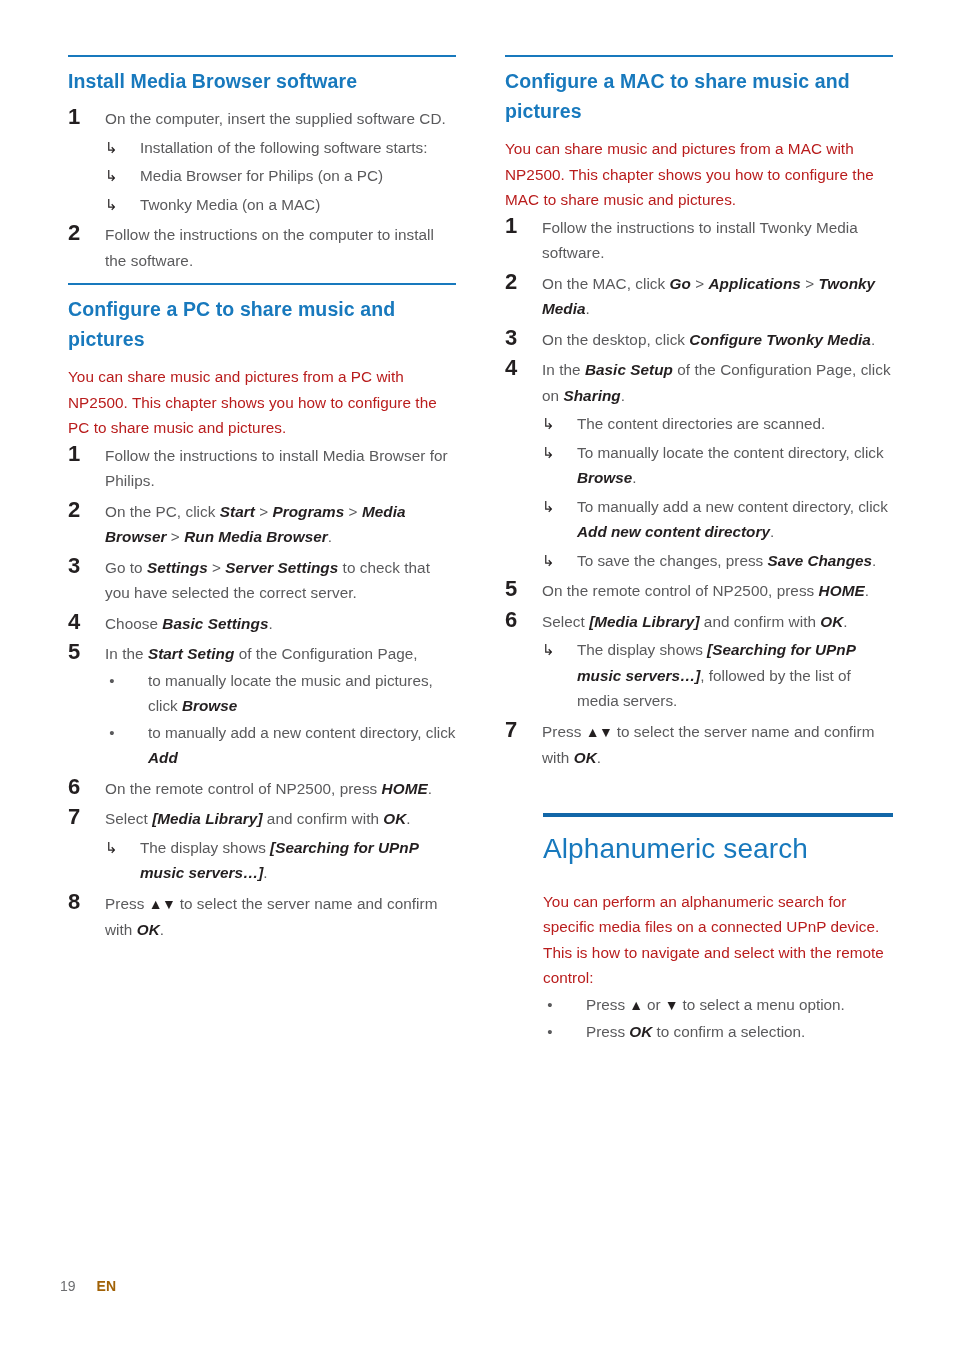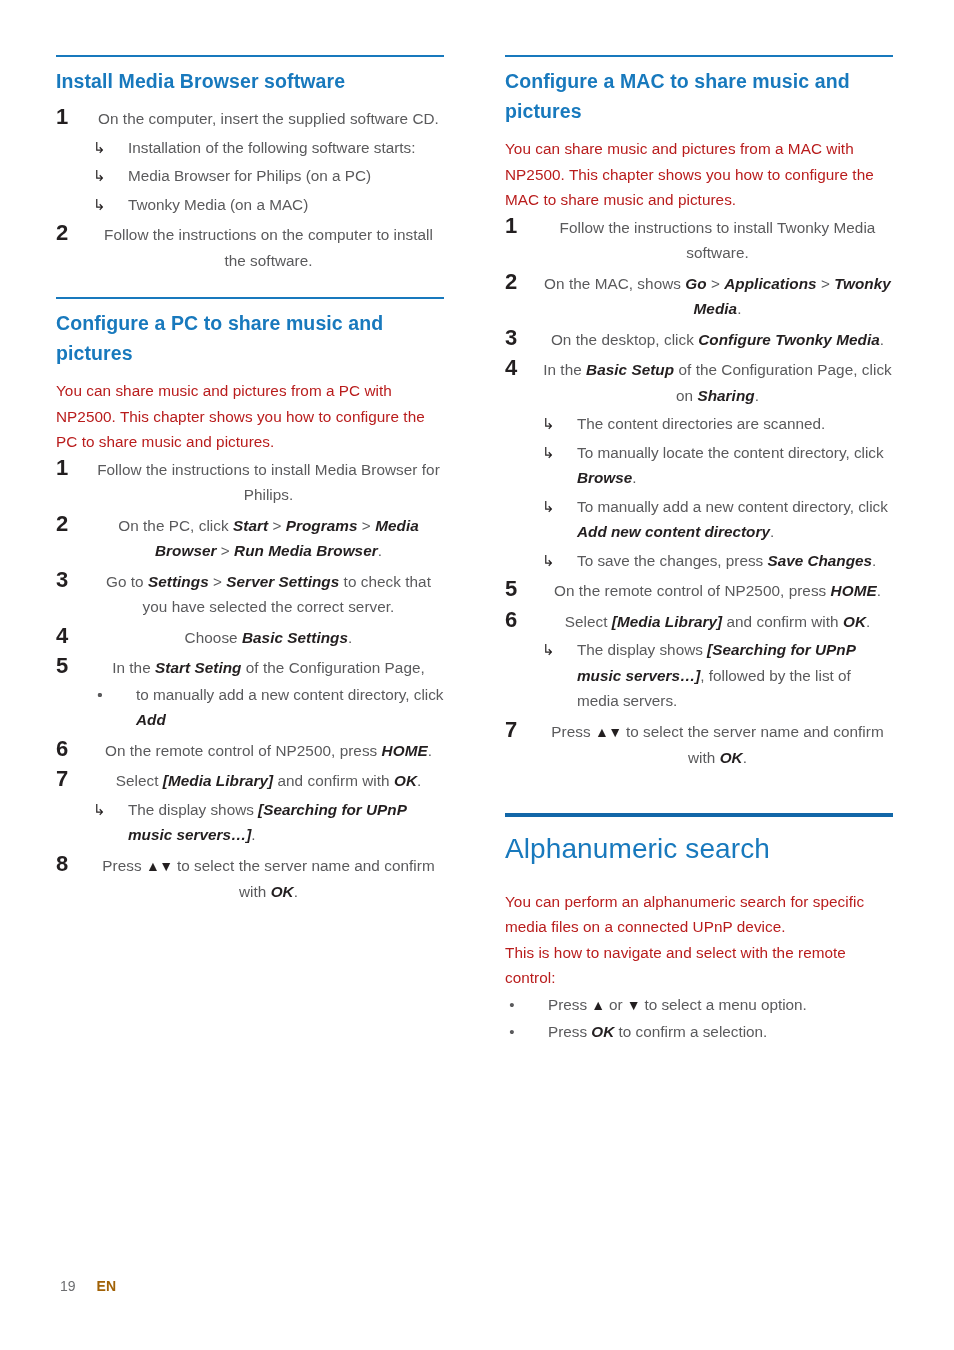--- a/index.html
+++ b/index.html
@@ -16,21 +16,21 @@
   }
   .page {
     position: absolute;
     inset: 0;
   }
   .col {
     position: absolute;
     top: 55px;
     width: 388px;
   }
-  .col-left  { left: 56px; }
+  .col-left  { left: 68px; }
   .col-right { left: 505px; }
 
   
   .rule-section {
     height: 2px;
     background: #1879bd;
     width: 100%;
     margin: 0 0 9px 0;
   }
   .rule-chapter {
@@ -84,21 +84,20 @@
     font-size: 22px;
     line-height: 29px;
     font-weight: bold;
     color: #231f20;
   }
   .step-text {
     font-size: 15.3px;
     line-height: 25.5px;
     color: #5a5a5c;
     letter-spacing: 0.05px;
-    text-align: center;
   }
 
   
   .sub-arrow {
     position: relative;
     padding-left: 35px;
     margin-top: 3px;
     font-size: 15.3px;
     line-height: 25.5px;
     color: #5a5a5c;
@@ -173,21 +172,21 @@
             <div class="sub-arrow"><span class="glyph">↳</span><span><span>Media Browser for Philips (on a PC)</span></span></div>
             <div class="sub-arrow"><span class="glyph">↳</span><span><span>Twonky Media (on a MAC)</span></span></div>
           </div>
           <div class="step">
             <div class="step-num">2</div>
             <div class="step-text"><span>Follow the instructions on the computer to install the software.</span></div>
           </div>
         </div>
     </div>
 
-    <div style="margin-top:24px;">
+    <div style="margin-top:10px;">
       <div class="rule-section"></div>
       <h2 class="section-title">Configure a PC to share music and pictures</h2>
       <p class="body">You can share music and pictures from a PC with NP2500. This chapter shows you how to configure the PC to share music and pictures.</p>
       <div class="steps">
           <div class="step">
             <div class="step-num">1</div>
             <div class="step-text"><span>Follow the instructions to install Media Browser for Philips.</span></div>
           </div>
           <div class="step">
             <div class="step-num">2</div>
@@ -197,21 +196,21 @@
             <div class="step-num">3</div>
             <div class="step-text"><span>Go to </span><span class="b">Settings</span><span> &gt; </span><span class="b">Server Settings</span><span> to check that you have selected the correct server.</span></div>
           </div>
           <div class="step">
             <div class="step-num">4</div>
             <div class="step-text"><span>Choose </span><span class="b">Basic Settings</span><span>.</span></div>
           </div>
           <div class="step">
             <div class="step-num">5</div>
             <div class="step-text"><span>In the </span><span class="b">Start Seting</span><span> of the Configuration Page,</span></div>
-            <div class="sub-bullet"><span class="glyph">•</span></div>
+            <div class="sub-bullet"><span class="glyph">•</span><span><span>to manually locate the music and pictures, click </span><span class="b">Browse</span></span></div>
             <div class="sub-bullet"><span class="glyph">•</span><span><span>to manually add a new content directory, click </span><span class="b">Add</span></span></div>
           </div>
           <div class="step">
             <div class="step-num">6</div>
             <div class="step-text"><span>On the remote control of NP2500, press </span><span class="b">HOME</span><span>.</span></div>
           </div>
           <div class="step">
             <div class="step-num">7</div>
             <div class="step-text"><span>Select </span><span class="b">[Media Library]</span><span> and confirm with </span><span class="b">OK</span><span>.</span></div>
             <div class="sub-arrow"><span class="glyph">↳</span><span><span>The display shows </span><span class="b">[Searching for UPnP music servers…]</span><span>.</span></span></div>
@@ -231,21 +230,21 @@
       <div class="rule-section"></div>
       <h2 class="section-title">Configure a MAC to share music and pictures</h2>
       <p class="body">You can share music and pictures from a MAC with NP2500. This chapter shows you how to configure the MAC to share music and pictures.</p>
       <div class="steps">
           <div class="step">
             <div class="step-num">1</div>
             <div class="step-text"><span>Follow the instructions to install Twonky Media software.</span></div>
           </div>
           <div class="step">
             <div class="step-num">2</div>
-            <div class="step-text"><span>On the MAC, shows </span><span class="b">Go</span><span> &gt; </span><span class="b">Applications</span><span> &gt; </span><span class="b">Twonky Media</span><span>.</span></div>
+            <div class="step-text"><span>On the MAC, click </span><span class="b">Go</span><span> &gt; </span><span class="b">Applications</span><span> &gt; </span><span class="b">Twonky Media</span><span>.</span></div>
           </div>
           <div class="step">
             <div class="step-num">3</div>
             <div class="step-text"><span>On the desktop, click </span><span class="b">Configure Twonky Media</span><span>.</span></div>
           </div>
           <div class="step">
             <div class="step-num">4</div>
             <div class="step-text"><span>In the </span><span class="b">Basic Setup</span><span> of the Configuration Page, click on </span><span class="b">Sharing</span><span>.</span></div>
             <div class="sub-arrow"><span class="glyph">↳</span><span><span>The content directories are scanned.</span></span></div>
             <div class="sub-arrow"><span class="glyph">↳</span><span><span>To manually locate the content directory, click </span><span class="b">Browse</span><span>.</span></span></div>
@@ -261,21 +260,21 @@
             <div class="step-text"><span>Select </span><span class="b">[Media Library]</span><span> and confirm with </span><span class="b">OK</span><span>.</span></div>
             <div class="sub-arrow"><span class="glyph">↳</span><span><span>The display shows </span><span class="b">[Searching for UPnP music servers…]</span><span>, followed by the list of media servers.</span></span></div>
           </div>
           <div class="step">
             <div class="step-num">7</div>
             <div class="step-text"><span>Press </span><span class="arrows">▲▼</span><span> to select the server name and confirm with </span><span class="b">OK</span><span>.</span></div>
           </div>
         </div>
     </div>
 
-    <div style="margin-top:42px;">
+    <div style="margin-top:42px;margin-left:38px;">
       <div class="rule-chapter"></div>
       <h1 class="chapter-title">Alphanumeric search</h1>
       <div>
           <p class="body">You can perform an alphanumeric search for specific media files on a connected UPnP device.</p>
           <p class="body">This is how to navigate and select with the remote control:</p>
         </div>
       <div>
           <div class="sub-bullet"><span class="glyph">•</span><span><span>Press </span><span class="arrows">▲</span><span> or </span><span class="arrows">▼</span><span> to select a menu option.</span></span></div>
           <div class="sub-bullet"><span class="glyph">•</span><span><span>Press </span><span class="b">OK</span><span> to confirm a selection.</span></span></div>
         </div>

